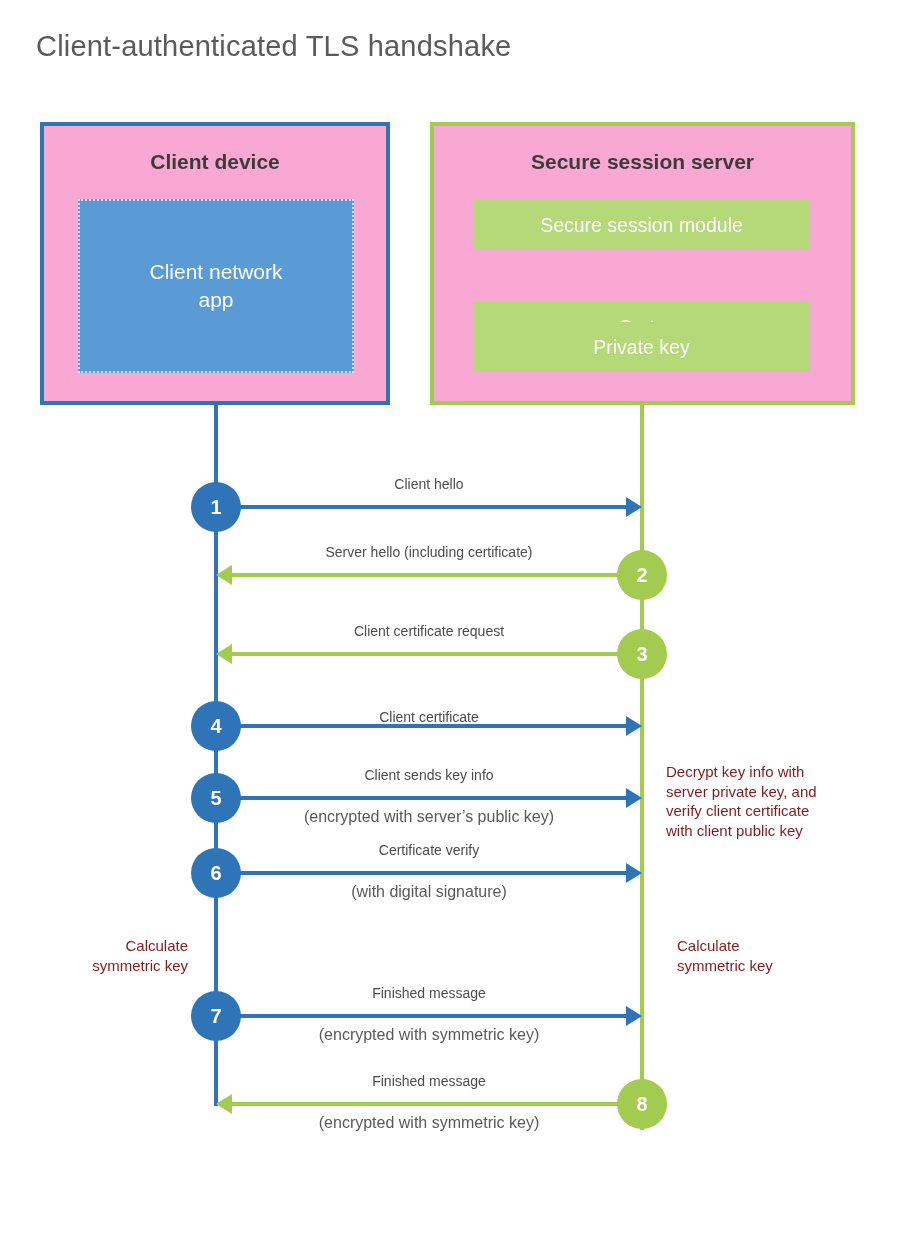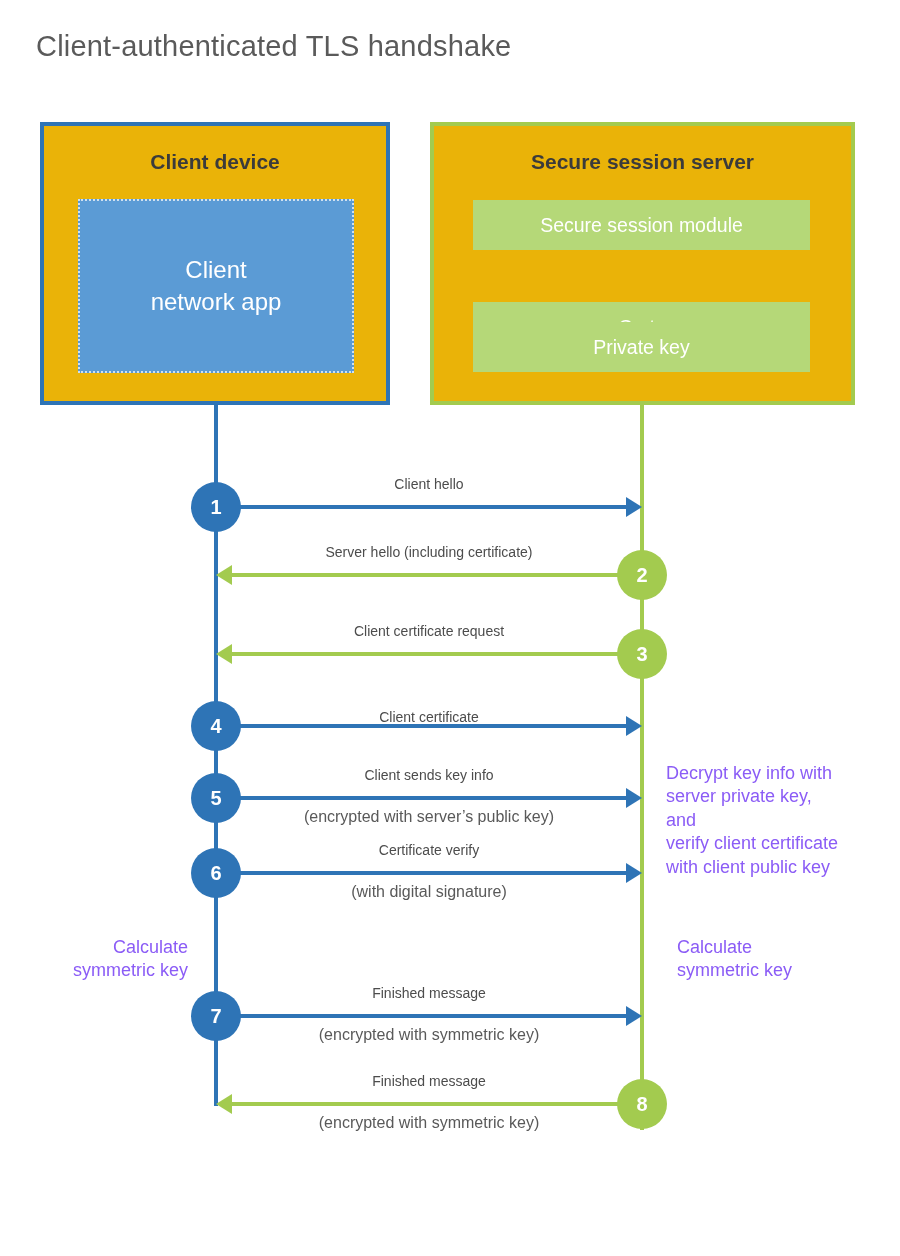--- a/index.html
+++ b/index.html
@@ -23,21 +23,21 @@
     font-size: 29px;
     font-weight: 300;
     color: #5a5a5a;
     letter-spacing: 0.2px;
   }
   
   .actor-box {
     position: absolute;
     top: 122px;
     height: 283px;
-    background: #eab308;
+    background: #f9a8d4;
     border: 4px solid #000;
   }
   .client-box { left: 40px; width: 350px; border-color: var(--blue); }
   .server-box { left: 430px; width: 425px; border-color: var(--green); }
   .actor-header {
     position: absolute;
     top: 24px; left: 0; right: 0;
     text-align: center;
     font-size: 21px;
     font-weight: 700;
@@ -49,21 +49,21 @@
     width: 276px; height: 174px;
     background: var(--blue-fill);
     border: 2px dotted #cfe0f0;
     display: flex; align-items: center; justify-content: center;
   }
   .app-box span {
     display: inline-block;
     width: 150px;
     text-align: center;
     color: #ffffff;
-    font-size: 24px;
+    font-size: 21px;
     line-height: 1.35;
   }
   .module-bar {
     position: absolute;
     left: 39px;
     width: 337px; height: 50px;
     background: var(--green-fill);
     display: flex; align-items: center; justify-content: center;
     color: #ffffff;
     font-size: 19.5px;
@@ -107,23 +107,23 @@
     border-radius: 50%;
     display: flex; align-items: center; justify-content: center;
     color: #ffffff;
     font-size: 20px;
     font-weight: 700;
     z-index: 3;
   }
   
   .note {
     position: absolute;
-    font-size: 18px;
+    font-size: 15px;
     line-height: 1.3;
-    color: #8b5cf6;
+    color: #7f1d1d;
     white-space: pre-line;
     z-index: 2;
   }
   .note-decrypt { left: 666px; top: 762px; width: 180px; text-align: left; }
   .note-calc-left { left: 38px; top: 936px; width: 150px; text-align: right; }
   .note-calc-right { left: 677px; top: 936px; width: 150px; text-align: left; }
 </style>
 </head>
 <body>
 

